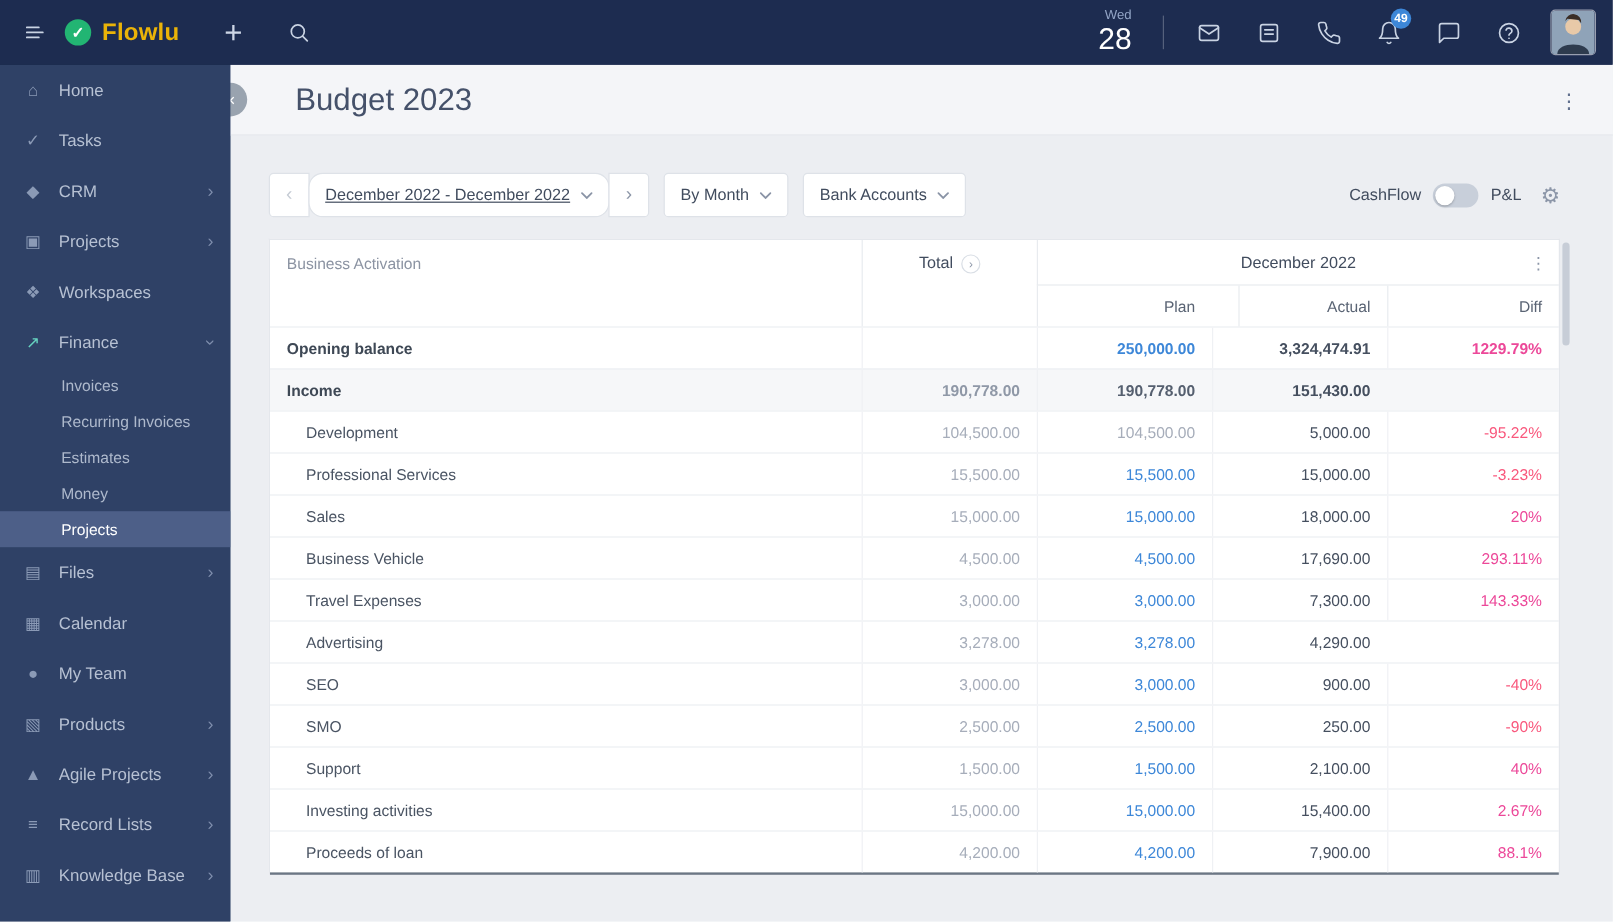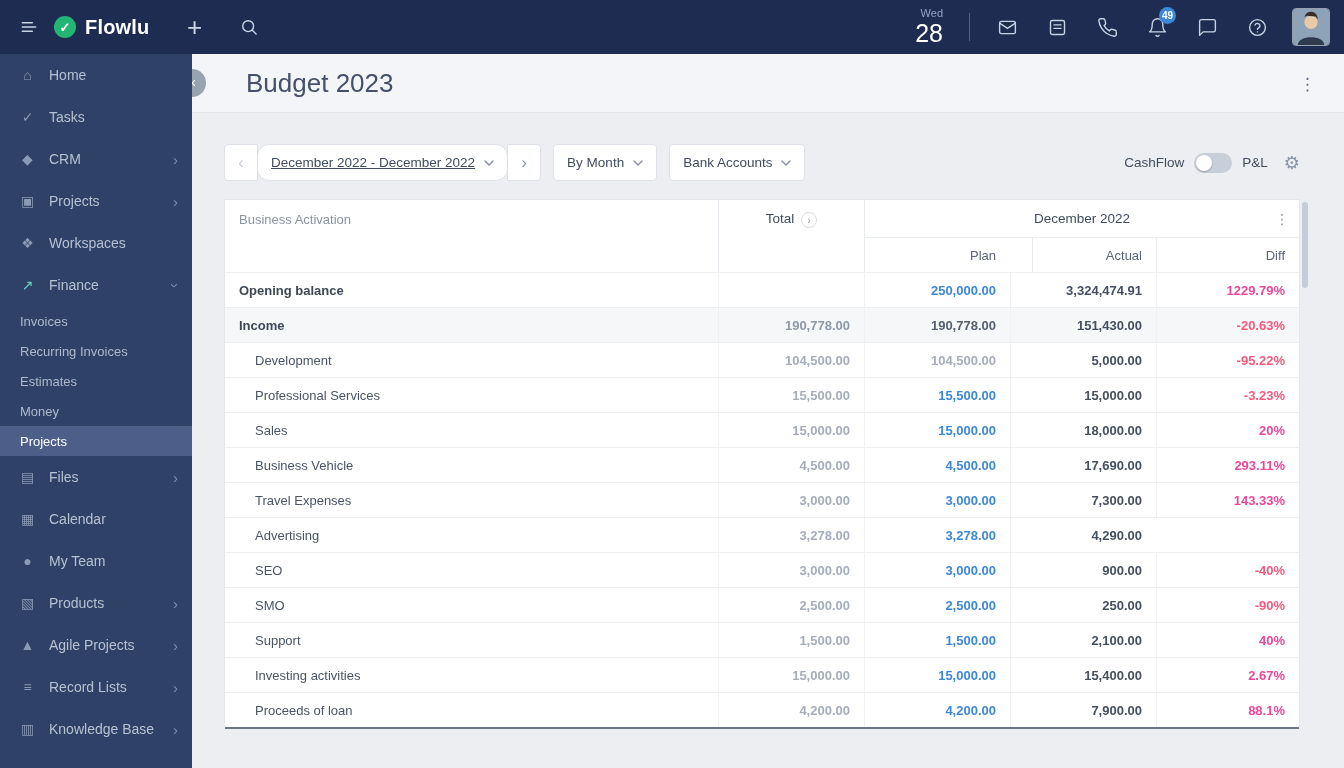--- a/index.html
+++ b/index.html
@@ -8,21 +8,21 @@
   button { font-family:inherit; }
 
   
   .topbar { position:fixed; top:0; left:0; width:1344px; height:54px; background:#1d2c50;
     display:flex; align-items:center; padding:0 14px 0 10px; z-index:20; }
   .tb-iconbtn { background:none; border:none; width:38px; height:54px; display:flex;
     align-items:center; justify-content:center; cursor:pointer; padding:0; }
   .brand { display:flex; align-items:center; gap:9px; margin-left:6px; cursor:pointer; }
   .brand-mark { width:22px; height:22px; border-radius:50%; background:#22b573; color:#fff;
     font-size:13px; font-weight:bold; display:flex; align-items:center; justify-content:center; }
-  .brand-name { color:#ffffff; font-size:20px; font-weight:bold; letter-spacing:.2px; }
+  .brand-name { color:#eab308; font-size:20px; font-weight:bold; letter-spacing:.2px; }
   .tb-plus { color:#cdd6e6; font-size:26px; font-weight:300; margin-left:26px; }
   .tb-search { margin-left:16px; }
   .tb-spacer { flex:1; }
   .tb-date { text-align:right; margin-right:14px; cursor:pointer; line-height:1; }
   .tb-weekday { font-size:11px; color:#93a5c6; margin-bottom:2px; }
   .tb-day { font-size:25px; color:#fff; }
   .tb-divider { width:1px; height:28px; background:rgba(255,255,255,.25); margin:0 12px; }
   .tb-right-btn { position:relative; width:50px; }
   .badge { position:absolute; top:7px; right:6px; min-width:17px; height:17px; padding:0 3px;
     border-radius:9px; background:#3d87d8; color:#fff; font-size:10px; font-weight:bold;
@@ -31,21 +31,21 @@
     border:1px solid rgba(255,255,255,.55); cursor:pointer; flex:none; }
 
   
   .sidebar { position:fixed; top:54px; left:0; width:192px; bottom:0; background:#2f4166; overflow:hidden; z-index:10; }
   .s-item { height:42px; display:flex; align-items:center; padding:0 14px 0 18px;
     color:#b7c1d3; font-size:14px; cursor:pointer; }
   .s-icon { width:19px; margin-right:12px; font-size:14px; color:#8b9ab6; text-align:center; flex:none; }
   .s-label { flex:1; white-space:nowrap; overflow:hidden; }
   .s-chev { color:#7f8ead; font-size:15px; transition:transform .1s; }
   .s-chev.down { transform:rotate(90deg); }
-  .s-subitem { height:30px; display:flex; align-items:center; padding-left:20px; font-size:13px;
+  .s-subitem { height:30px; display:flex; align-items:center; padding-left:51px; font-size:13px;
     color:#aeb9cc; cursor:pointer; }
   .s-subitem.active { background:#4d5f88; color:#ffffff; }
 
   
   .main { position:fixed; left:192px; top:54px; right:0; bottom:0; background:#eceef2; }
   .page-head { height:59px; background:#f4f5f8; border-bottom:1px solid #e3e6eb;
     display:flex; align-items:center; position:relative; padding-left:54px; }
   .close-btn { position:absolute; left:-14px; top:15px; width:28px; height:28px; border-radius:50%;
     background:#99a3af; color:#fff; border:none; font-size:14px; line-height:1; cursor:pointer;
     display:flex; align-items:center; justify-content:center; z-index:15; }
@@ -87,21 +87,21 @@
   .th-month .kebab { position:absolute; right:10px; color:#8c96a8; font-size:14px; cursor:pointer; }
   .th-sub { grid-row:2; display:flex; align-items:center; justify-content:flex-end; padding-right:14px;
     font-size:13px; color:#5a6474; border-left:1px solid #e8ebef; }
   .sub-plan { grid-column:3; } .sub-actual { grid-column:4;margin-left:22px; } .sub-diff { grid-column:5; }
 
   .t-row { display:grid; grid-template-columns:1fr 146px 146px 146px 143px; height:35px;
     border-top:1px solid #eceef2; cursor:default; }
   .cell { display:flex; align-items:center; font-size:13px; }
   .c-name { padding-left:14px; color:#4a5463; }
   .t-row.indent .c-name { padding-left:30px; }
-  .num { justify-content:flex-end; padding-right:14px; border-left:1px solid #eff1f4;font-weight:bold; }
+  .num { justify-content:flex-end; padding-right:14px; border-left:1px solid #eff1f4; }
   .c-total { color:#a6adba; }
   .c-actual { color:#454f5f; }
   .plan-blue { color:#3d87d8; cursor:pointer; }
   .plan-muted { color:#a6adba; }
   .plan-dark { color:#555f6f; }
   .pos { color:#ec4899; }
   .neg { color:#f9587d; }
   .t-row.em .cell { font-weight:bold; }
   .t-row.em .c-name { color:#3e4855; }
   .t-row.em .c-total { color:#8f98a7; }
@@ -335,21 +335,20 @@
     <div class="cell num c-total"></div>
     <div class="cell num c-plan plan-blue">250,000.00</div>
     <div class="cell num c-actual">3,324,474.91</div>
     <div class="cell num c-diff pos">1229.79%</div>
   </div>
           <div class="t-row em shaded">
     <div class="cell c-name">Income</div>
     <div class="cell num c-total">190,778.00</div>
     <div class="cell num c-plan plan-dark">190,778.00</div>
     <div class="cell num c-actual">151,430.00</div>
-    <div class="cell num c-diff neg">-20.63%</div>
   </div>
           <div class="t-row indent">
     <div class="cell c-name">Development</div>
     <div class="cell num c-total">104,500.00</div>
     <div class="cell num c-plan plan-muted">104,500.00</div>
     <div class="cell num c-actual">5,000.00</div>
     <div class="cell num c-diff neg">-95.22%</div>
   </div>
           <div class="t-row indent">
     <div class="cell c-name">Professional Services</div>

